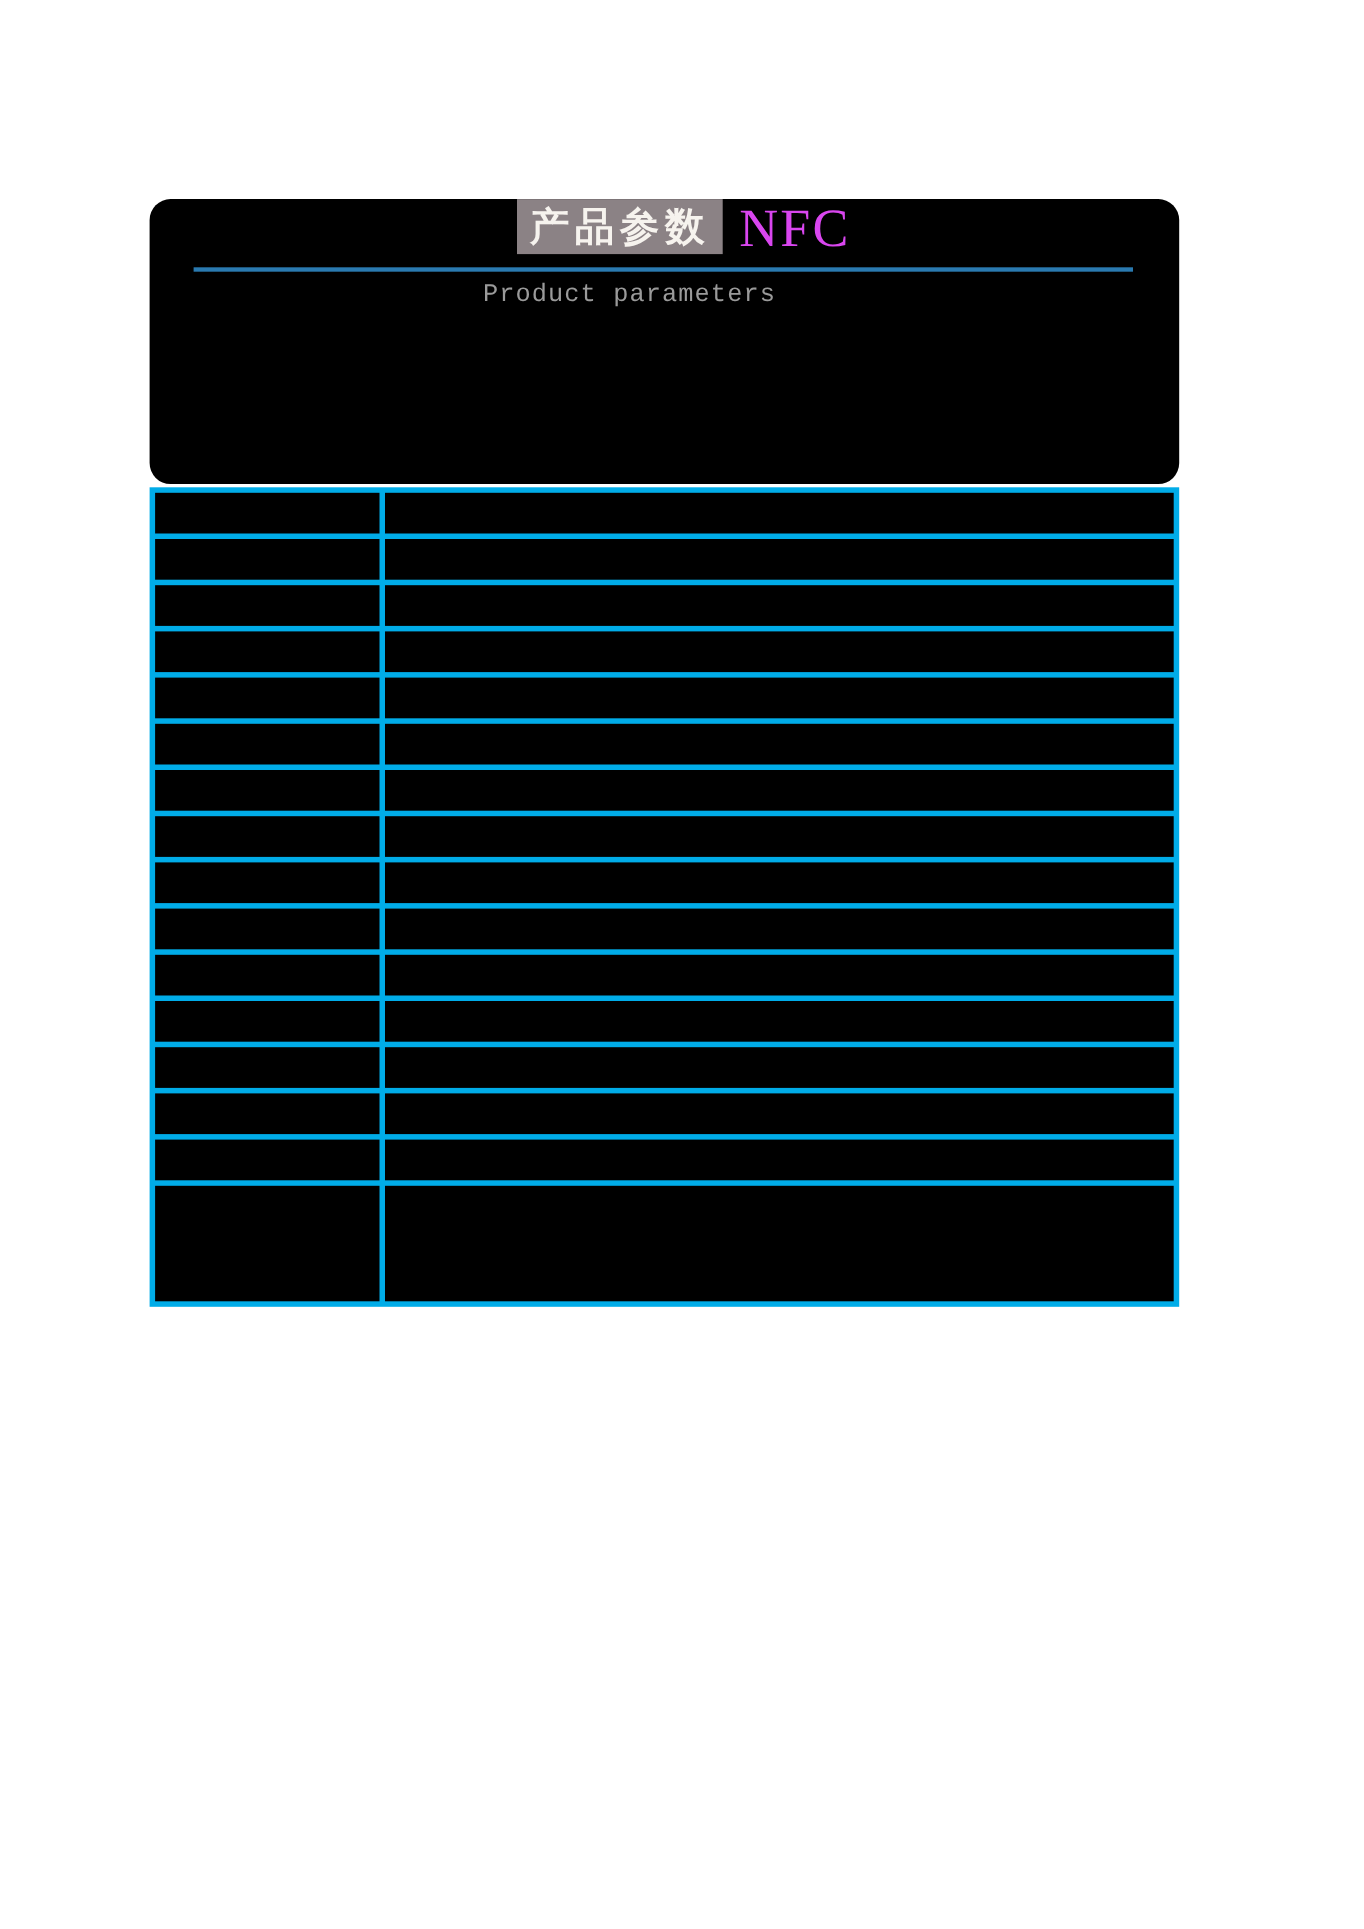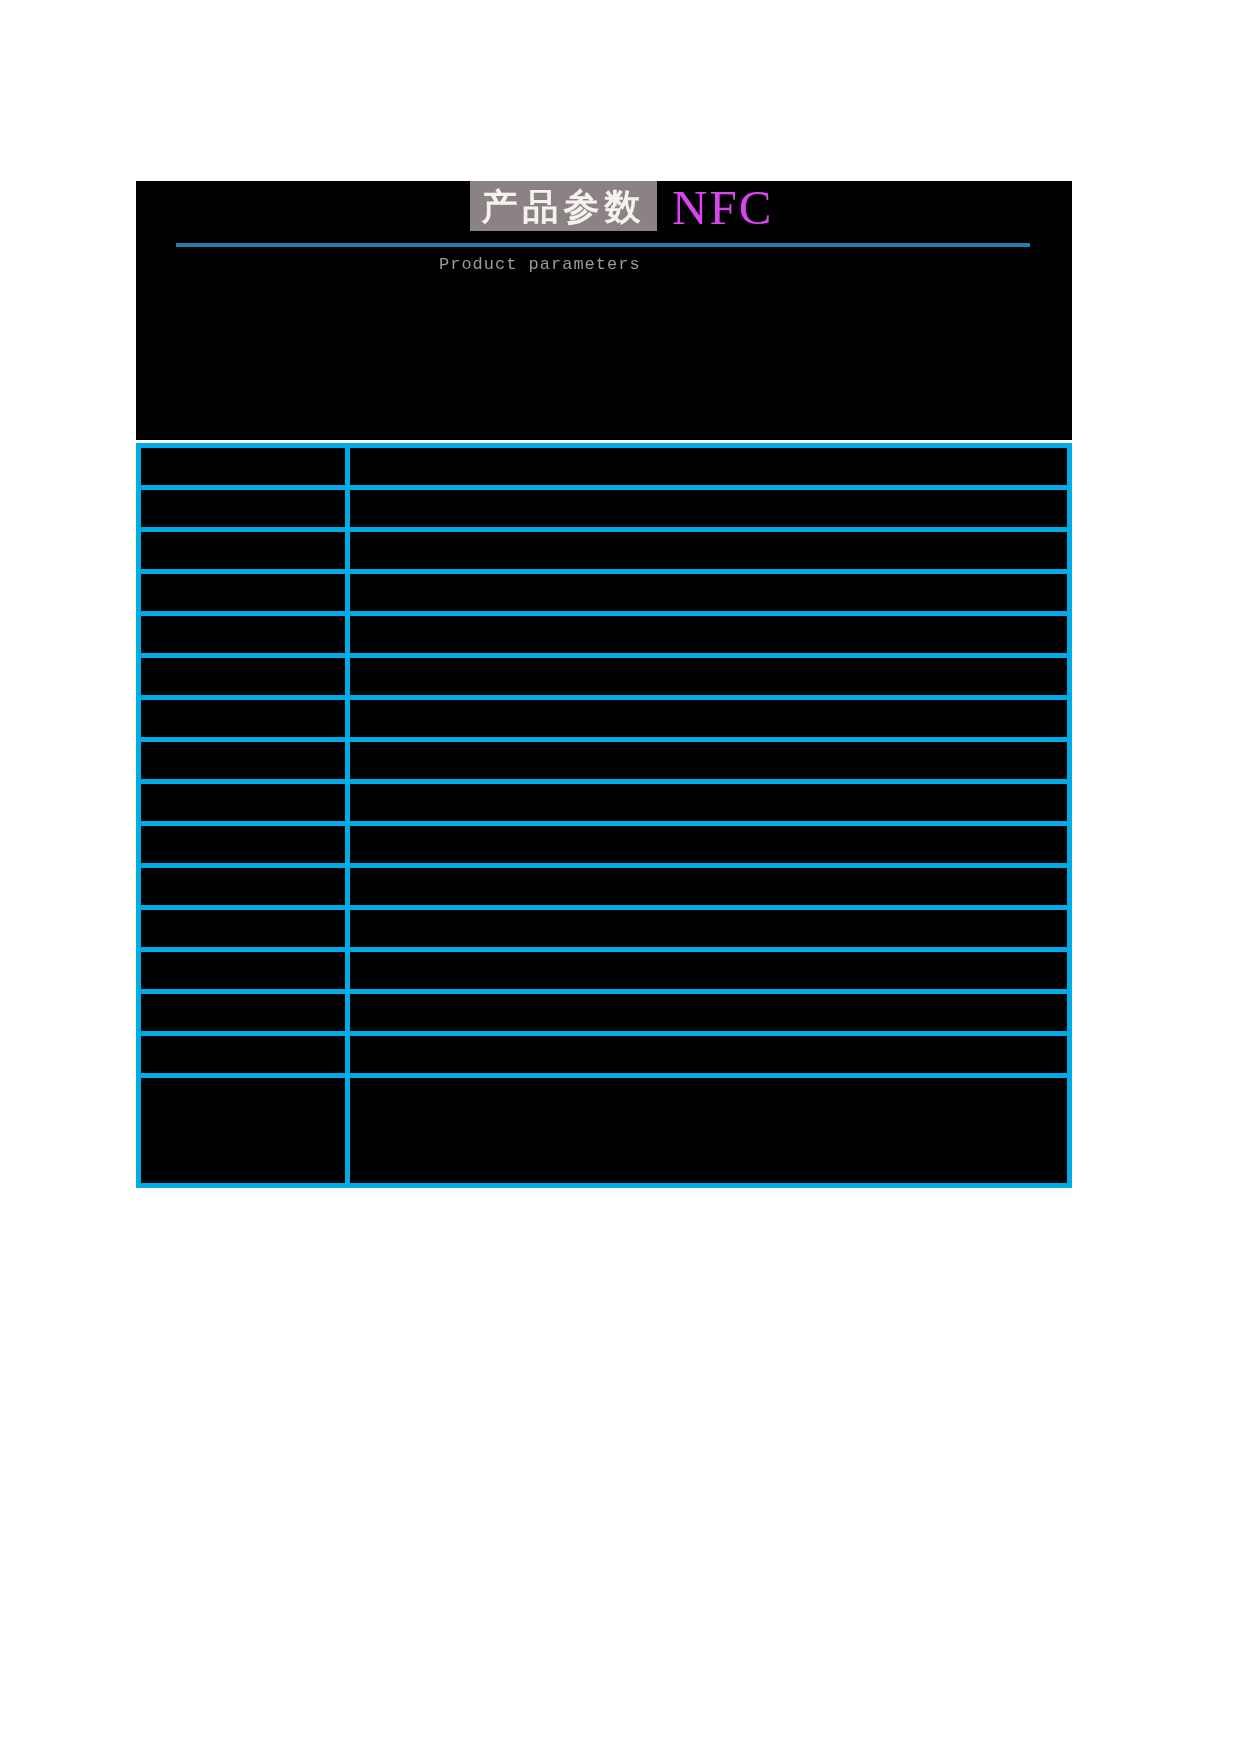--- a/index.html
+++ b/index.html
@@ -9,20 +9,21 @@
     position:relative;
     font-family:"Liberation Sans", sans-serif;
     overflow:hidden;
   }
 
   
   .header-panel{
     position:absolute;left:136px;top:181px;
     width:936px;height:259px;
     background:#000000;
+    border-radius:19px;
   }
   .badge{
     position:absolute;left:334px;top:0;
     width:187px;height:50px;
     background:#8b8285;
     color:#f6f3ee;
     font-family:"DejaVu Serif", serif;
     font-weight:bold;
     font-size:36px;line-height:50px;
     text-align:center;letter-spacing:5px;
@@ -38,21 +39,21 @@
   }
   .divider{
     position:absolute;left:40px;top:62px;
     width:854px;height:4px;
     background:#2a7ab0;
   }
   .subtitle{
     position:absolute;left:303px;top:74px;
     color:#9a9a9a;
     font-family:"Liberation Mono","DejaVu Sans Mono", monospace;
-    font-size:17px;letter-spacing:1px;
+    font-size:23px;letter-spacing:1px;
     white-space:nowrap;
   }
 
   
   .spec-table{
     position:absolute;left:136px;top:443px;
     width:936px;
     box-sizing:border-box;
     background:#00ace8;
     padding:5px;

